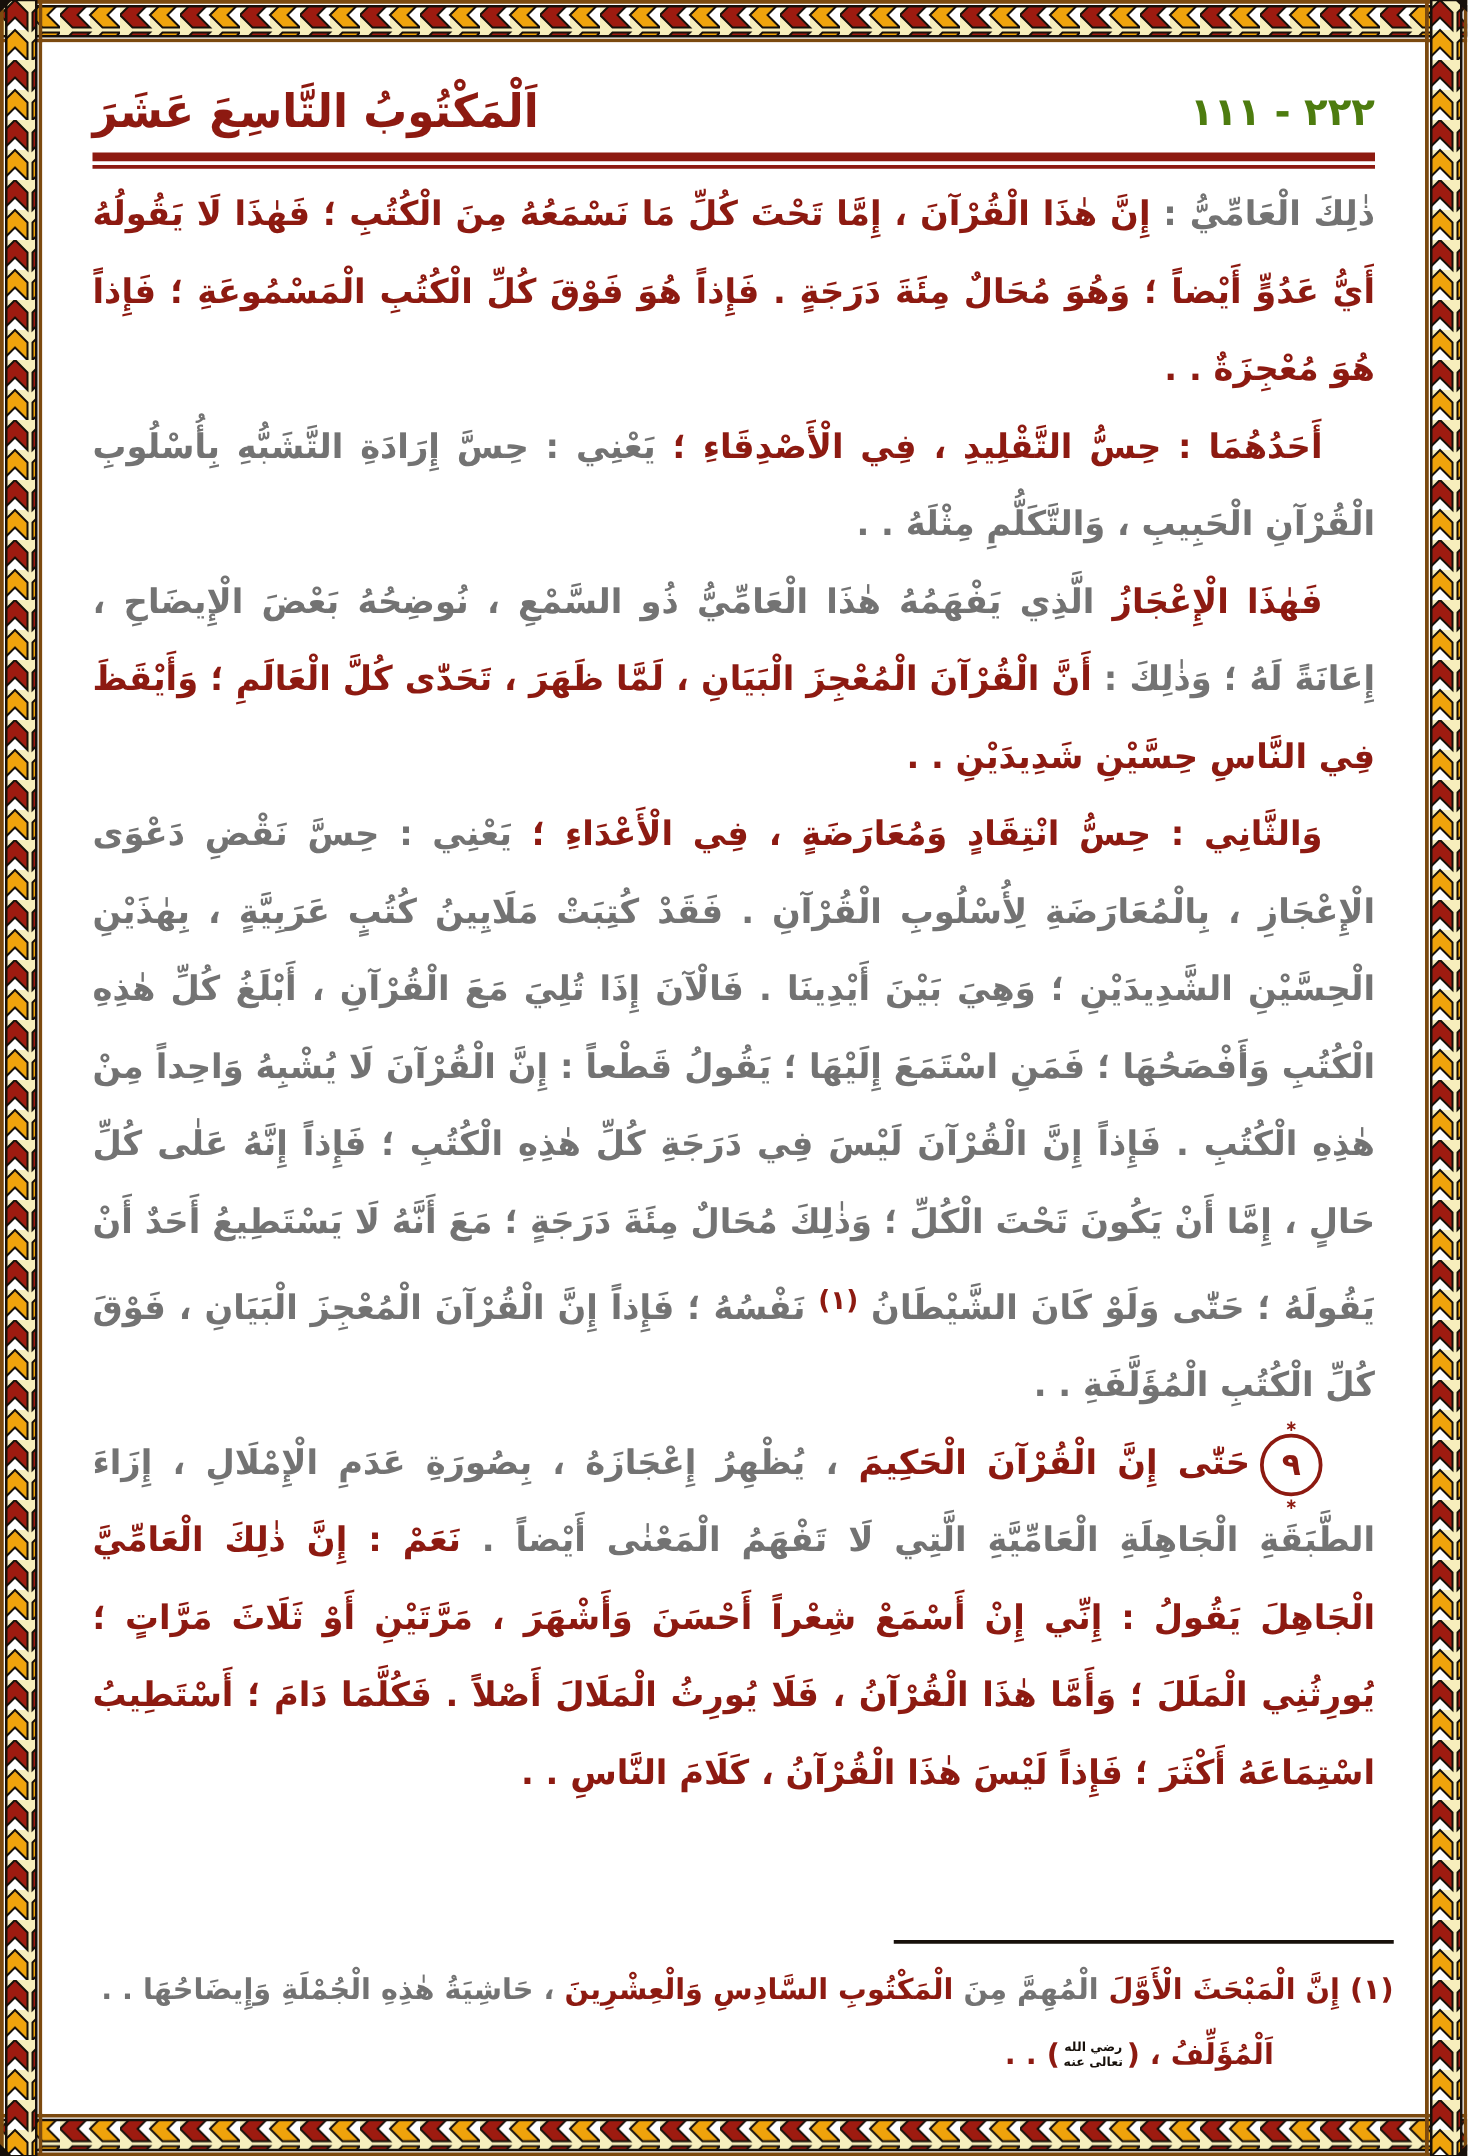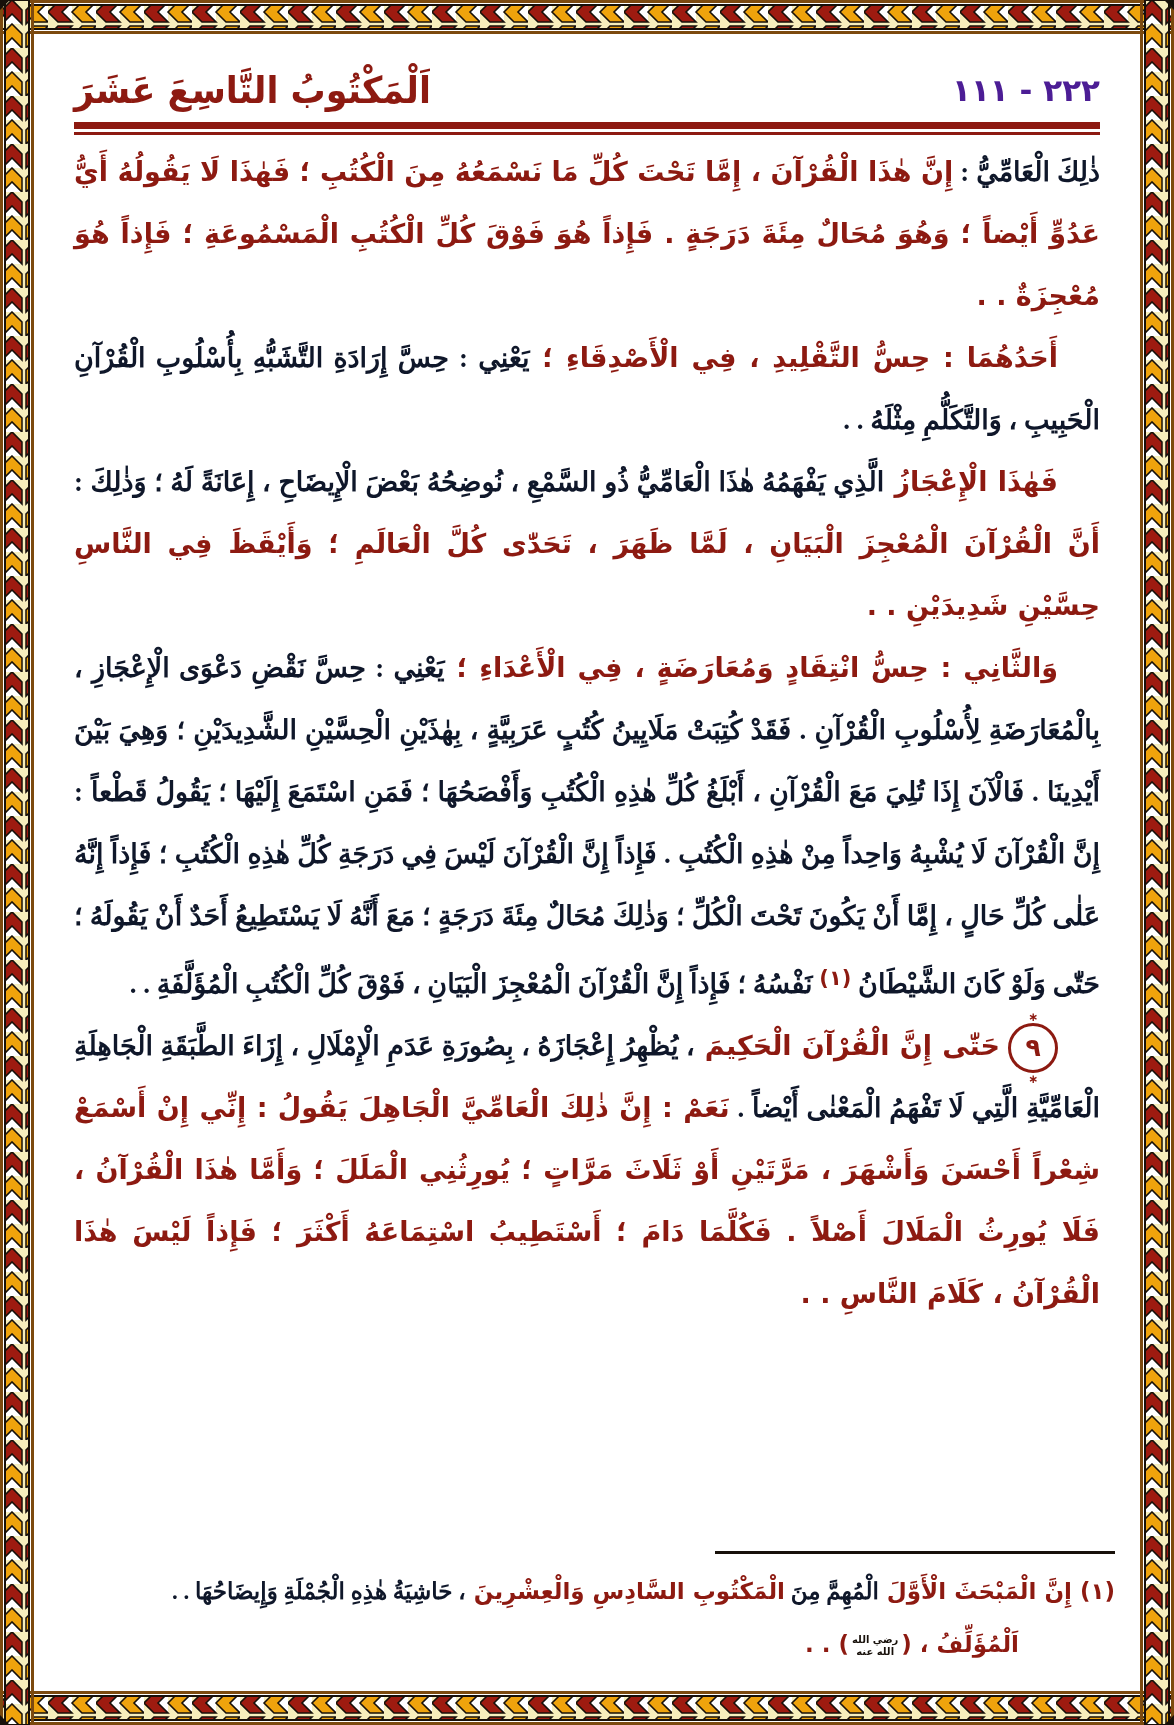--- a/index.html
+++ b/index.html
@@ -25,21 +25,21 @@
 
   
   .content{
     position:absolute;top:34px;left:34px;right:34px;bottom:34px;
     padding:36px 40px 0 40px;
     direction:rtl;
     background:#ffffff;
   }
   .header{display:flex;align-items:center;}
   .page-numbers{
-    font-size:31px;font-weight:bold;color:#4c1d95;
+    font-size:31px;font-weight:bold;color:#4d7c0f;
     letter-spacing:5px;white-space:nowrap;
   }
   .title-wrap{flex:1;text-align:left;}
   .chapter-title{
     display:inline-block;font-size:35px;font-weight:bold;color:#8d1a11;
     transform:scaleY(1.05);
   }
   .rule{margin-top:12px;}
   .rule-thick{height:7px;background:#8d1a11;}
   .rule-thin{height:3px;background:#8d1a11;margin-top:3px;}
@@ -47,21 +47,21 @@
   .body-text{
     margin-top:6px;
     font-size:27px;font-weight:bold;
     line-height:62px;
     text-align:justify;
     color:#1c1712;
   }
   .body-text p{margin:0;}
   .body-text p.indent{text-indent:42px;}
   .red{color:#8d1a11;}
-  .black{color:#0f172a;font-family:Liberation Serif, serif;}
+  .black{color:#737373;}
   .marker{color:#8d1a11;font-size:21px;vertical-align:8px;}
 
   
   .orn{
     position:relative;display:inline-flex;align-items:center;justify-content:center;
     width:44px;height:44px;border:3px solid #8d1a11;border-radius:50%;
     color:#8d1a11;font-size:25px;font-weight:bold;
     vertical-align:middle;margin-left:8px;text-indent:0;
   }
   .orn .fl{
@@ -176,19 +176,19 @@
             <span class="fl fl-bottom">∗</span>
           </span><span class="red">حَتّٰى إِنَّ الْقُرْآنَ الْحَكِيمَ </span><span class="black">، يُظْهِرُ إِعْجَازَهُ ، بِصُورَةِ عَدَمِ الْإِمْلَالِ ، إِزَاءَ الطَّبَقَةِ الْجَاهِلَةِ الْعَامِّيَّةِ الَّتِي لَا تَفْهَمُ الْمَعْنٰى أَيْضاً . </span><span class="red">نَعَمْ : إِنَّ ذٰلِكَ الْعَامِّيَّ الْجَاهِلَ يَقُولُ : إِنِّي إِنْ أَسْمَعْ شِعْراً أَحْسَنَ وَأَشْهَرَ ، مَرَّتَيْنِ أَوْ ثَلَاثَ مَرَّاتٍ ؛ يُورِثُنِي الْمَلَلَ ؛ وَأَمَّا هٰذَا الْقُرْآنُ ، فَلَا يُورِثُ الْمَلَالَ أَصْلاً . فَكُلَّمَا دَامَ ؛ أَسْتَطِيبُ اسْتِمَاعَهُ أَكْثَرَ ؛ فَإِذاً لَيْسَ هٰذَا الْقُرْآنُ ، كَلَامَ النَّاسِ . .</span></p>
       </div>
 
     <div class="footnote">
       <div class="fn-sep"></div>
       <div class="fn-line" id="fn-line1"><span class="red">(١) إِنَّ الْمَبْحَثَ الْأَوَّلَ </span><span class="black">الْمُهِمَّ مِنَ </span><span class="red">الْمَكْتُوبِ السَّادِسِ وَالْعِشْرِينَ </span><span class="black">، حَاشِيَةُ هٰذِهِ الْجُمْلَةِ وَإِيضَاحُهَا . .</span></div>
       <div class="fn-line fn-line2">
         <span class="red">اَلْمُؤَلِّفُ ، </span><span class="red">(</span><span class="seal">
             <span>رضي الله</span>
-            <span>الله عنه</span>
+            <span>تعالى عنه</span>
           </span><span class="red">) . .</span>
       </div>
     </div>
 
   </div>
 </div>
 
 </body></html>

